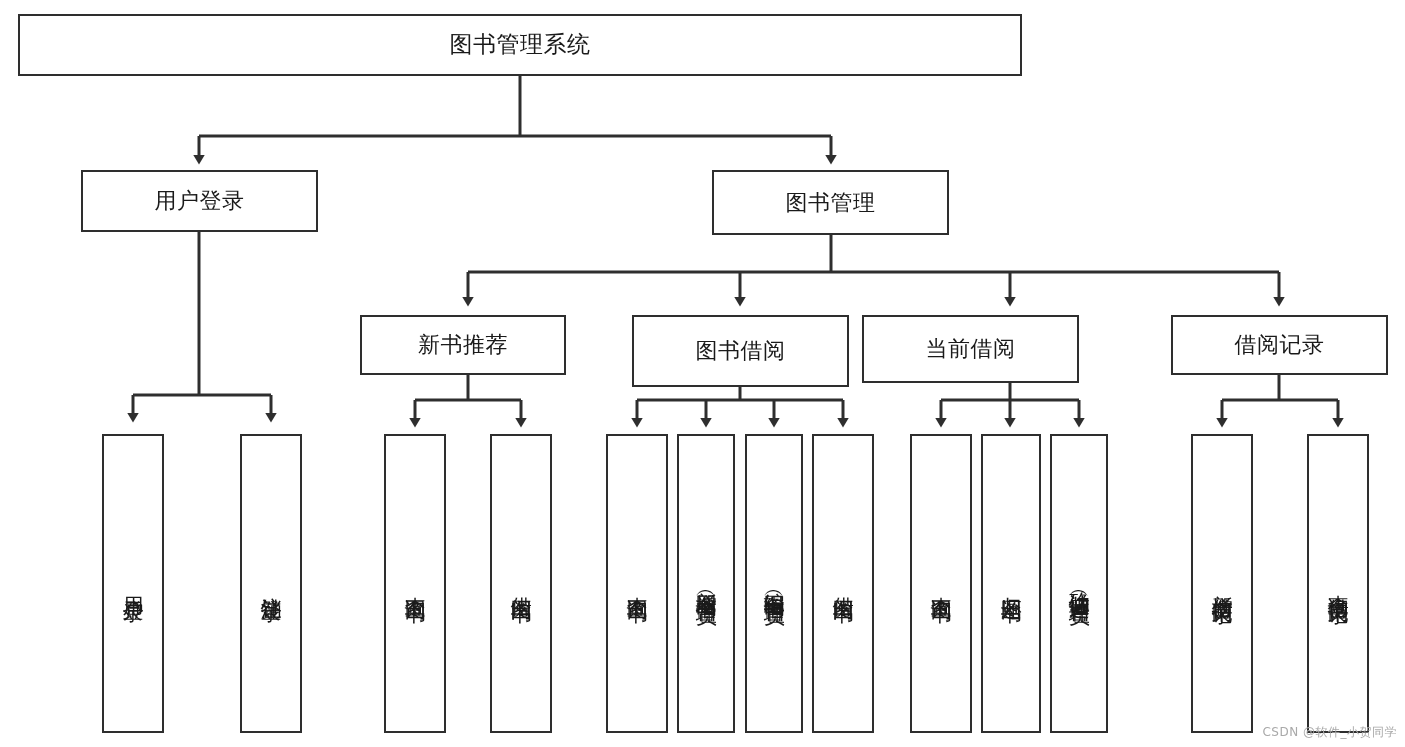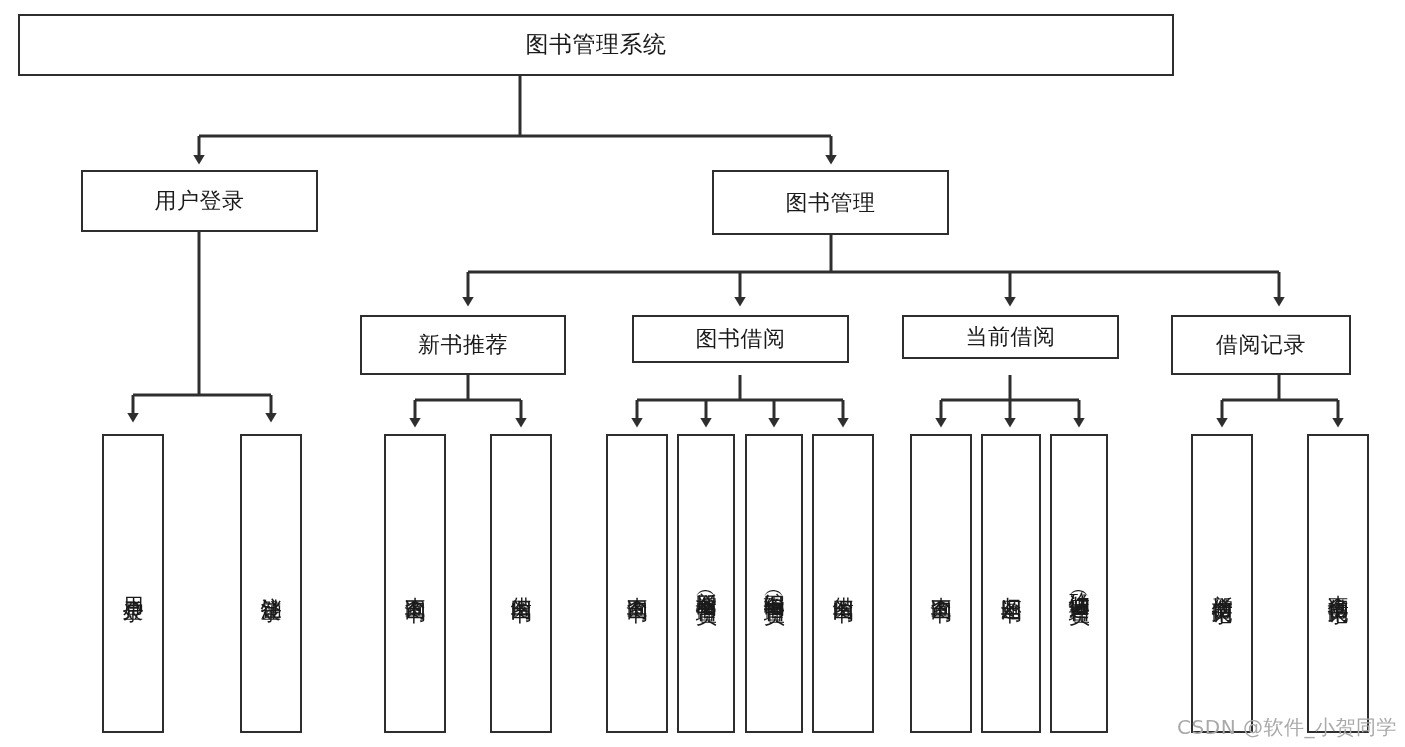--- a/index.html
+++ b/index.html
@@ -61,21 +61,21 @@
     text-orientation: upright;
     font-size: 21px;
     line-height: 1.25;
     letter-spacing: 2px;
     white-space: nowrap;
   }
   #watermark {
     position: absolute;
     right: 8px;
     bottom: 6px;
-    font-size: 20px;
+    font-size: 12px;
     color: #a9a9a9;
     letter-spacing: 0.5px;
     z-index: 5;
     white-space: nowrap;
     margin-top: 40px;
   }
 </style>
 </head>
 <body>
 
@@ -124,41 +124,41 @@
       <path d="M1010,400 L1010,419" marker-end="url(#arrowhead)"></path>
       <path d="M1079,400 L1079,419" marker-end="url(#arrowhead)"></path>
 
       <path d="M1279,375 L1279,400"></path>
       <path d="M1222,400 L1338,400"></path>
       <path d="M1222,400 L1222,419" marker-end="url(#arrowhead)"></path>
       <path d="M1338,400 L1338,419" marker-end="url(#arrowhead)"></path>
     </g>
   </svg>
 
-  <div class="node horiz root" style="left:18px; top:14px; width:1156px; height:62px;">
+  <div class="node horiz root" style="left:18px; top:14px; width:1004px; height:62px;">
     <span class="label">图书管理系统</span>
   </div>
 
   <div class="node horiz" style="left:81px; top:170px; width:237px; height:62px;">
     <span class="label">用户登录</span>
   </div>
   <div class="node horiz" style="left:712px; top:170px; width:237px; height:65px;">
     <span class="label">图书管理</span>
   </div>
 
   <div class="node horiz" style="left:360px; top:315px; width:206px; height:60px;">
     <span class="label">新书推荐</span>
   </div>
-  <div class="node horiz" style="left:632px; top:315px; width:217px; height:48px;">
+  <div class="node horiz" style="left:632px; top:315px; width:217px; height:72px;">
     <span class="label">图书借阅</span>
   </div>
-  <div class="node horiz" style="left:902px; top:315px; width:217px; height:44px;">
+  <div class="node horiz" style="left:862px; top:315px; width:217px; height:68px;">
     <span class="label">当前借阅</span>
   </div>
-  <div class="node horiz" style="left:1171px; top:315px; width:180px; height:60px;">
+  <div class="node horiz" style="left:1171px; top:315px; width:217px; height:60px;">
     <span class="label">借阅记录</span>
   </div>
 
   <div class="node vert" style="left:102px; top:434px; width:62px; height:299px;">
     <span class="label">用户登录</span>
   </div>
   <div class="node vert" style="left:240px; top:434px; width:62px; height:299px;">
     <span class="label">注销登录</span>
   </div>
 

